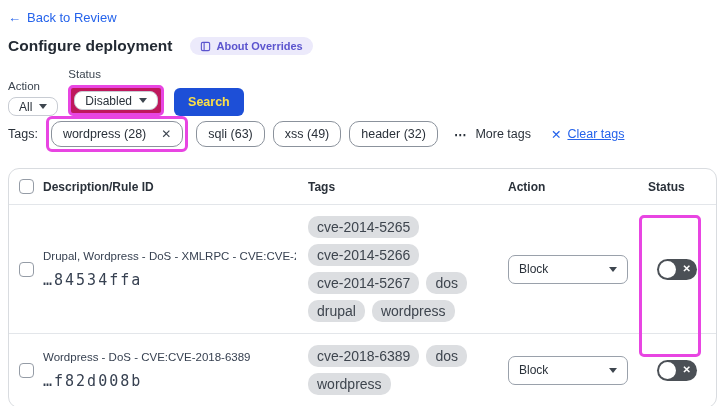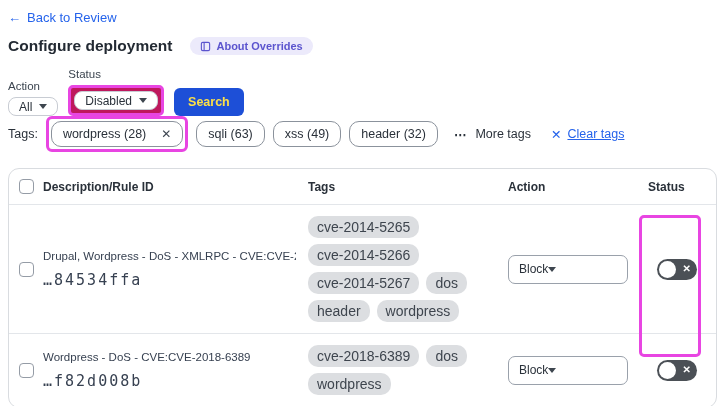--- a/index.html
+++ b/index.html
@@ -42,21 +42,21 @@
   .trow { border-bottom:1px solid #e3e6ea; padding:11px 0; }
   .trow:last-of-type { border-bottom:none; }
   .cell-check { display:flex; justify-content:center; align-items:center; }
   .checkbox { width:15px; height:15px; border:1.5px solid #959ca6; border-radius:4px; background:#fff; cursor:pointer; display:inline-block; }
   .cell-desc { padding-right:12px; }
   .desc { font-size:11.5px; color:#374151; white-space:nowrap; overflow:hidden; }
   .rule-id { font-family:"DejaVu Sans Mono",monospace; font-size:15px; letter-spacing:2px; color:#374151; margin-top:9px; }
   .cell-tags { display:flex; flex-wrap:wrap; gap:6px 7px; padding-right:8px; }
   .pill { background:#dcdee1; color:#3e454e; font-size:14px; padding:3px 9px; border-radius:10px; white-space:nowrap; }
   .cell-action { padding-right:14px; }
-  .select { width:120px; border:1px solid #9aa1ab; border-radius:7px; height:29px; display:flex; align-items:center; justify-content:flex-start; padding:0 10px; font-size:12px; color:#2a313a; cursor:pointer; }
+  .select { width:120px; border:1px solid #9aa1ab; border-radius:7px; height:29px; display:flex; align-items:center; justify-content:space-between; padding:0 10px; font-size:12px; color:#2a313a; cursor:pointer; }
   .cell-status { display:flex; }
   .toggle { position:relative; width:40px; height:21px; background:#4b5056; border-radius:11px; cursor:pointer; margin-left:9px; }
   .toggle .knob { position:absolute; left:2px; top:2px; width:17px; height:17px; background:#fff; border-radius:50%; }
   .toggle .xmark { position:absolute; right:6px; top:50%; transform:translateY(-50%); color:#fff; font-size:10px; font-weight:bold; line-height:1; }
   .status-hl { position:absolute; left:630px; top:46px; width:62px; height:142px; border:3px solid #e845e2; border-radius:5px; pointer-events:none; }
 
   .icon-svg { display:block; }
 </style>
 </head>
 <body>
@@ -140,21 +140,21 @@
         </div>
       <div class="cell-desc">
         <div class="desc">Drupal, Wordpress - DoS - XMLRPC - CVE:CVE-2...</div>
         <div class="rule-id">…84534ffa</div>
       </div>
       <div class="cell-tags">
         <span class="pill">cve-2014-5265</span>
         <span class="pill">cve-2014-5266</span>
         <span class="pill">cve-2014-5267</span>
         <span class="pill">dos</span>
-        <span class="pill">header</span>
+        <span class="pill">drupal</span>
         <span class="pill">wordpress</span>
       </div>
       <div class="cell-action">
         <div class="select">
           <span>Block</span>
           <span class="caret"></span>
         </div>
       </div>
       <div class="cell-status">
         <div class="toggle">

